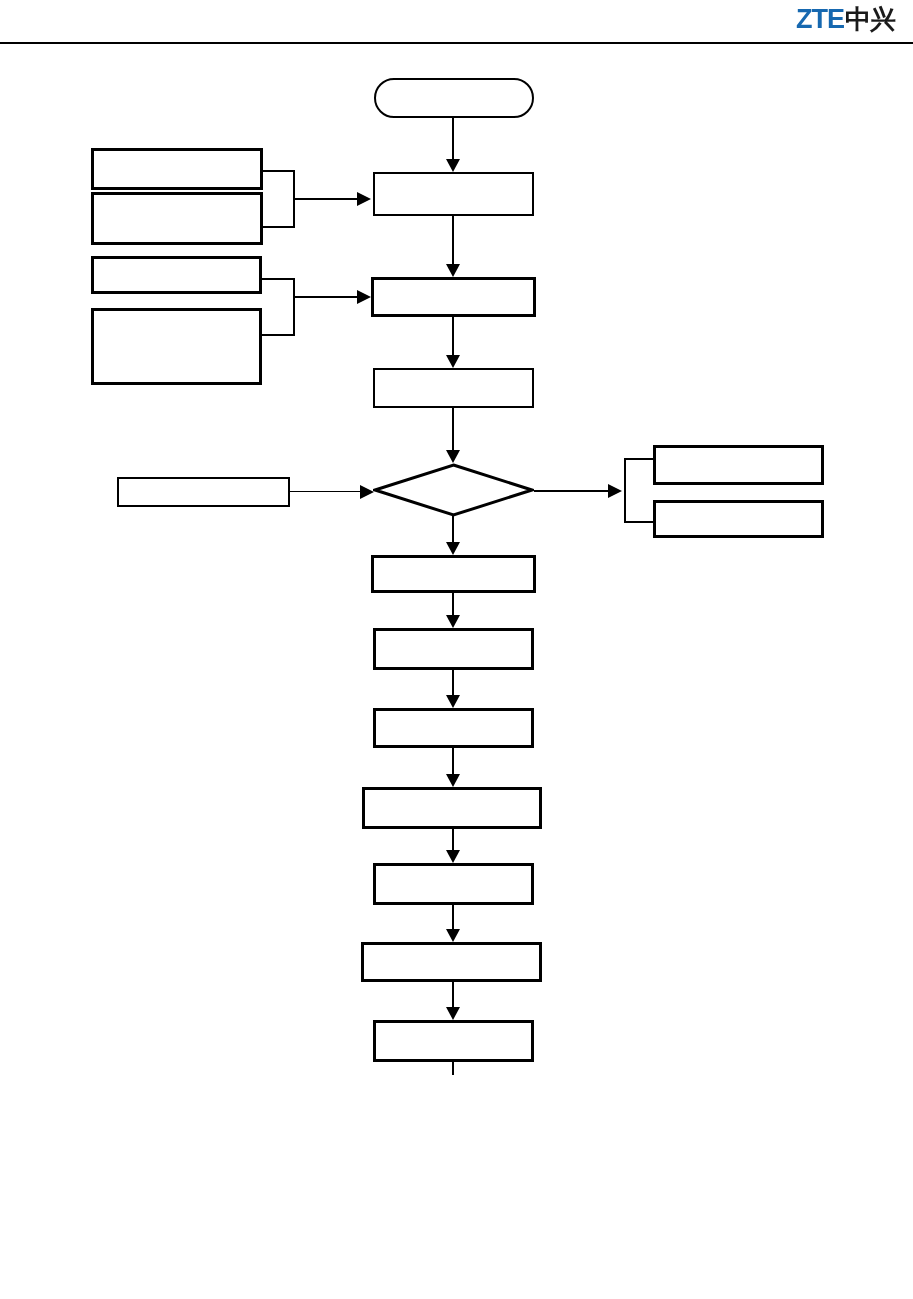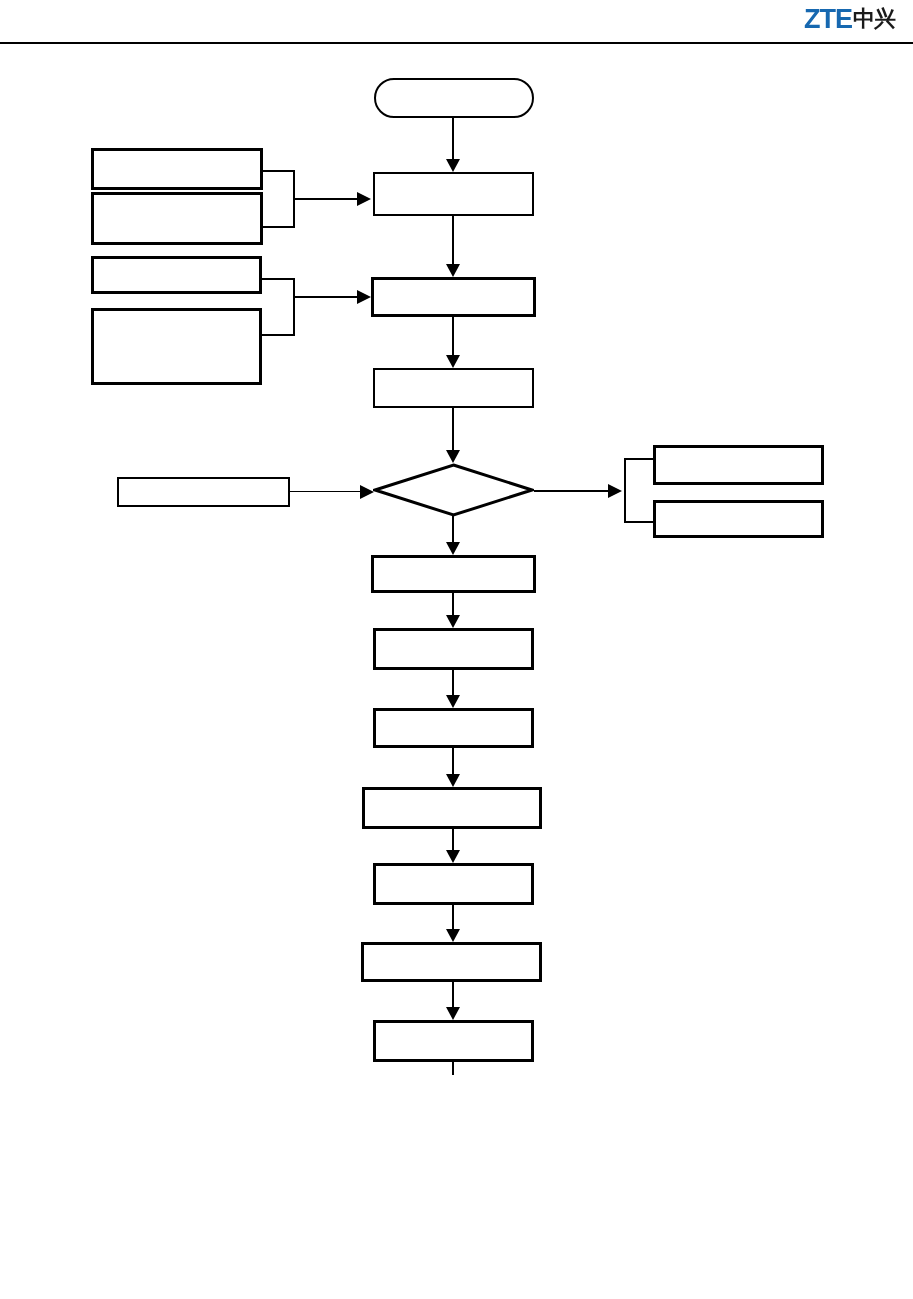--- a/index.html
+++ b/index.html
@@ -41,21 +41,21 @@
     font-family: "Liberation Sans", sans-serif;
     font-weight: bold;
     font-size: 27px;
     letter-spacing: -1px;
     color: #1668b0;
     line-height: 1;
   }
   .zte-logo .zte-cjk {
     font-family: "DejaVu Sans", sans-serif;
     font-weight: bold;
-    font-size: 22px;
+    font-size: 26px;
     color: #1a1a1a;
     line-height: 1;
     letter-spacing: -1px;
   }
 
   
   .flow-canvas {
     position: absolute;
     left: 0;
     top: 0;

